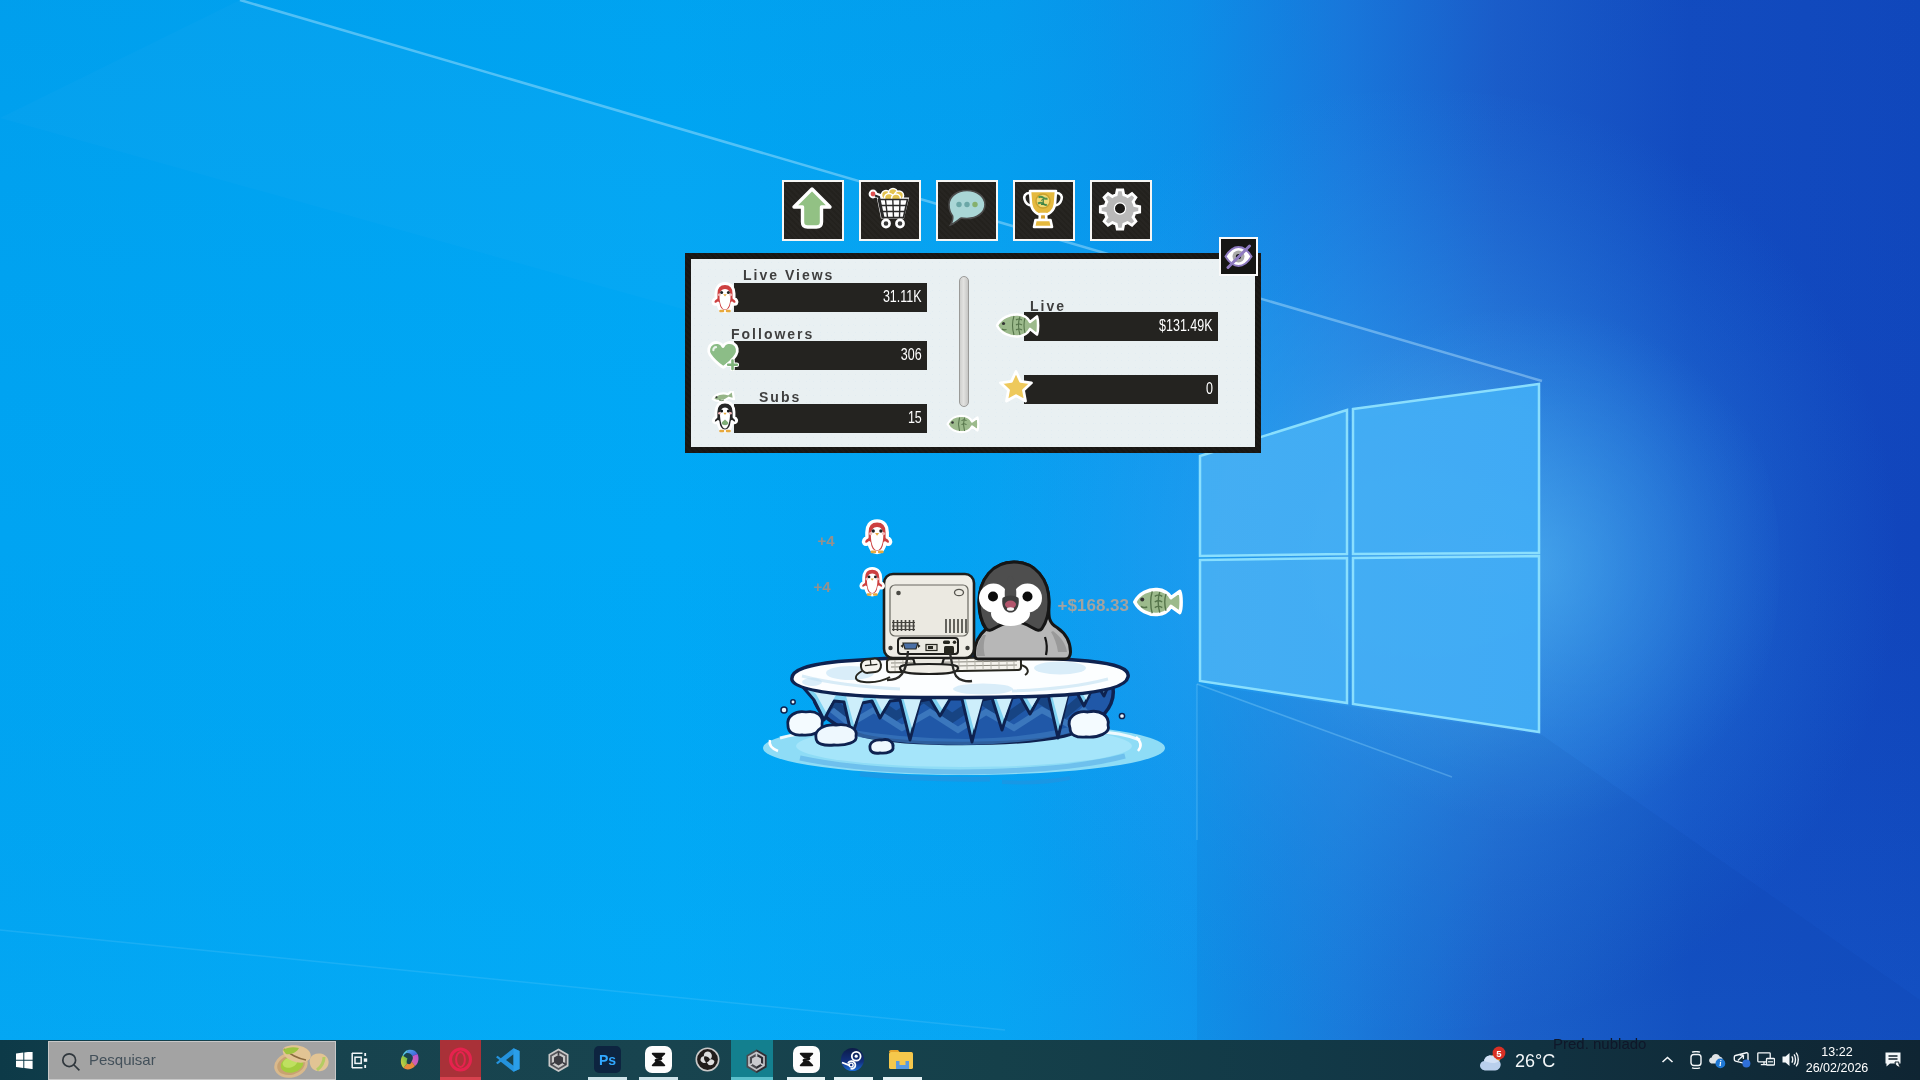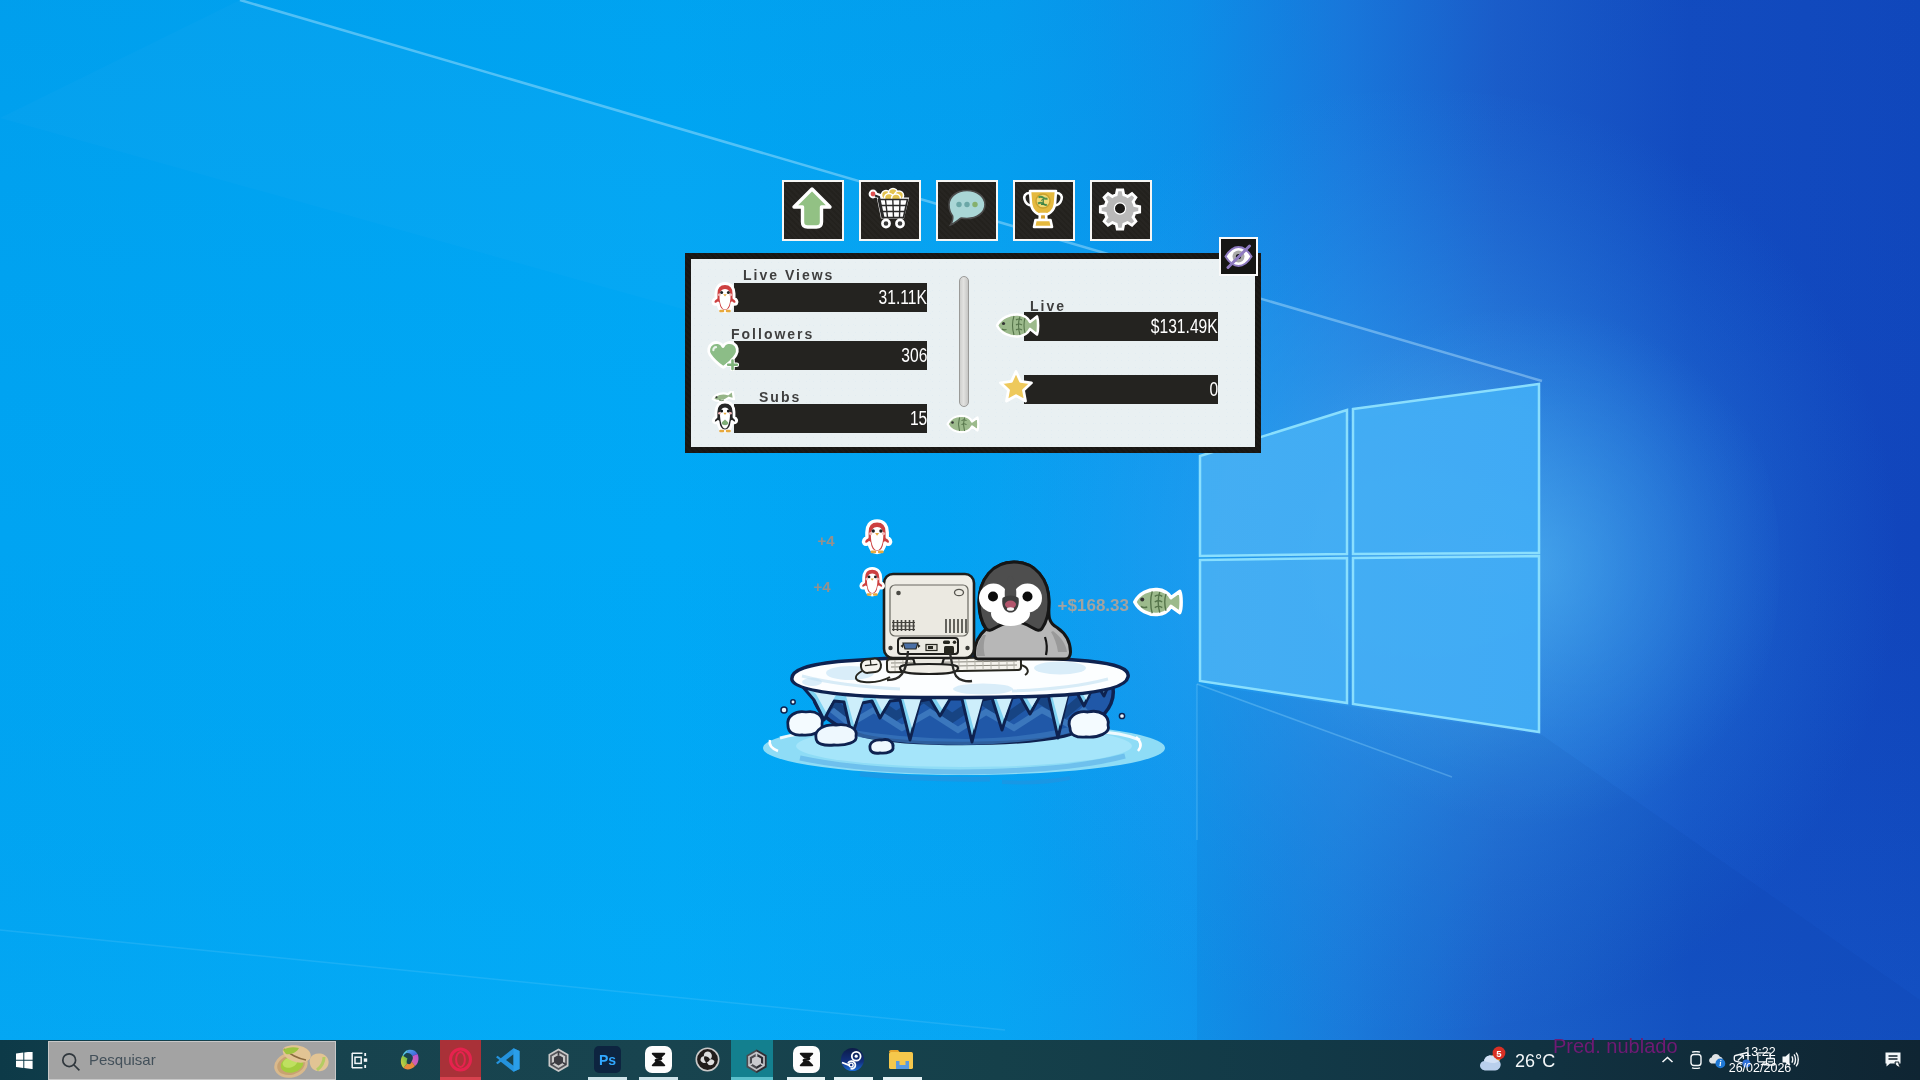--- a/index.html
+++ b/index.html
@@ -4,32 +4,32 @@
 *{margin:0;padding:0;box-sizing:border-box}
 html,body{width:1920px;height:1080px;overflow:hidden;background:#00a5f4}
 #desk{position:absolute;left:0;top:0;width:1920px;height:1080px;font-family:"Liberation Sans",sans-serif;overflow:hidden}
 .abs{position:absolute}
 
 .gbtn{position:absolute;top:180px;width:62px;height:61px;background:#24221e;background-image:repeating-linear-gradient(45deg,rgba(255,255,255,0.015) 0 2px,rgba(0,0,0,0.025) 2px 4px);border:2.5px solid #f6f6f4}
 
 #panel{position:absolute;left:685px;top:253px;width:576px;height:200px;background:#191714;background-image:repeating-linear-gradient(45deg,rgba(255,255,255,0.012) 0 2px,rgba(0,0,0,0.025) 2px 4px);padding:6px}
 #paper{position:relative;width:100%;height:100%;background-color:#e9f0f2;background-image:radial-gradient(#e2ecf1 0.8px,transparent 1px),radial-gradient(#e4eef3 0.8px,transparent 1px);background-size:7px 7px,11px 11px;background-position:0 0,3px 5px}
 .lbl{position:absolute;color:#3f3f3f;font-size:14px;font-weight:700;letter-spacing:2px;font-family:"Liberation Sans",sans-serif}
-.bar{position:absolute;height:29px;background:#242320;background-image:none;color:#fff;text-align:right;font-size:20px;font-weight:500;line-height:28px;}
+.bar{position:absolute;height:29px;background:#242320;background-image:none;color:#fff;text-align:right;font-size:16px;font-weight:500;line-height:28px;padding-right:5px}
 .bar span{display:inline-block;transform:scaleX(0.78);transform-origin:100% 50%}
 .icon{position:absolute}
 #stick{position:absolute;left:268px;top:17px;width:10px;height:131px;background:linear-gradient(90deg,#cfcfcd,#e2e2e0 45%,#c6c6c4);border:1px solid #9a9a98;border-radius:5px}
 #hidebtn{position:absolute;left:1219px;top:237px;width:39px;height:39px;background:#161614;border:2px solid #fafafa}
 
 #scene{position:absolute;left:0;top:0}
 
 #taskbar{position:absolute;left:0;top:1040px;width:1920px;height:40px;background:linear-gradient(90deg,#0d3a48 0%,#17434e 15%,#18444f 35%,#15404a 52%,#123947 68%,#113241 80%,#102b39 90%,#0f2533 100%)}
 #search{position:absolute;left:48px;top:1041px;width:288px;height:39px;background:#a3a3a3;border:1px solid #c8c8c8}
 #search .stext{position:absolute;left:40px;top:9px;font-size:15px;color:#43505a}
-#clock{position:absolute;left:1728px;top:1044px;width:64px;text-align:center;color:#fff;font-size:12.5px;line-height:16px}
+#clock{position:absolute;left:1805px;top:1044px;width:64px;text-align:center;color:#fff;font-size:12.5px;line-height:16px}
 </style></head>
 <body>
 <div id="desk">
 <svg id="wall" class="abs" width="1920" height="1080" viewBox="0 0 1920 1080" style="left:0;top:0">
 <defs>
 <linearGradient id="base" x1="0" y1="540" x2="1920" y2="540" gradientUnits="userSpaceOnUse">
 <stop offset="0" stop-color="#00a4f2"></stop>
           <stop offset="0.35" stop-color="#00a9f6"></stop>
 <stop offset="0.52" stop-color="#04a2f2"></stop>
           <stop offset="0.62" stop-color="#0d92ec"></stop>
@@ -469,21 +469,21 @@
 <div class="abs" style="left:883px;top:1077px;width:39px;height:3px;background:#e4f2f5"></div>
 
 <svg class="abs" style="left:1477px;top:1045px" width="32" height="30" viewBox="0 0 32 30">
 <circle cx="19" cy="13" r="4.5" fill="#f0a63c"></circle>
 <path d="M9 25.5 C5.5 25.5 3 23.3 3 20.5 C3 18.1 4.7 16.3 7.1 15.9 C7.6 12.6 10.2 10.4 13.4 10.4 C16.2 10.4 18.6 12.1 19.5 14.7 C21.9 15 23.7 16.9 23.7 19.3 C23.7 22.6 21.5 25.5 18.2 25.5 Z" fill="#b9cfec"></path>
 <path d="M7.1 15.9 C7.6 12.6 10.2 10.4 13.4 10.4 C16.2 10.4 18.6 12.1 19.5 14.7 C20.5 14.9 21.4 15.3 22.1 16 C20 18.2 14.5 18.7 10.7 17.1 C9.3 16.4 8 16 7.1 15.9 Z" fill="#d3e1f6"></path>
 <circle cx="22" cy="8" r="6.4" fill="#d93025"></circle>
 <text x="22" y="11.6" text-anchor="middle" font-size="9.5" font-weight="bold" fill="#ffffff">5</text>
 </svg>
 <div class="abs" style="left:1515px;top:1051px;color:#f4f7f9;font-size:18px">26°C</div>
-<div class="abs" style="left:1553px;top:1035px;color:#701a75;font-size:20px">Pred. nublado</div>
+<div class="abs" style="left:1553px;top:1035px;color:#0f172a;font-size:15px">Pred. nublado</div>
 <svg class="abs" style="left:1661px;top:1055px" width="13" height="10" viewBox="0 0 13 10">
       <path d="M1.5 7 L6.5 2.5 L11.5 7" fill="none" stroke="#f4f7f9" stroke-width="1.6"></path>
     </svg>
 <svg class="abs" style="left:1689px;top:1051px" width="14" height="18" viewBox="0 0 14 18">
 <rect x="2" y="3.5" width="10" height="11" rx="2.8" fill="none" stroke="#f4f7f9" stroke-width="1.4"></rect>
 <path d="M3 1.2 C5.5 0.4 8.5 0.4 11 1.2 M3 16.8 C5.5 17.6 8.5 17.6 11 16.8" fill="none" stroke="#f4f7f9" stroke-width="1.4"></path>
 </svg>
 <svg class="abs" style="left:1708px;top:1051px" width="19" height="18" viewBox="0 0 19 18">
 <path d="M4.6 12.6 C2.6 12.6 1.1 11.2 1.1 9.4 C1.1 7.8 2.2 6.7 3.7 6.4 C4.1 4.3 5.7 2.9 7.9 2.9 C9.8 2.9 11.3 4 11.9 5.7 C13.5 5.9 14.8 7.2 14.8 8.8 C14.8 10.9 13.3 12.6 11.1 12.6 Z" fill="#dfe3e6"></path>
 <circle cx="12.4" cy="12.4" r="4.9" fill="#1f78d4"></circle>

